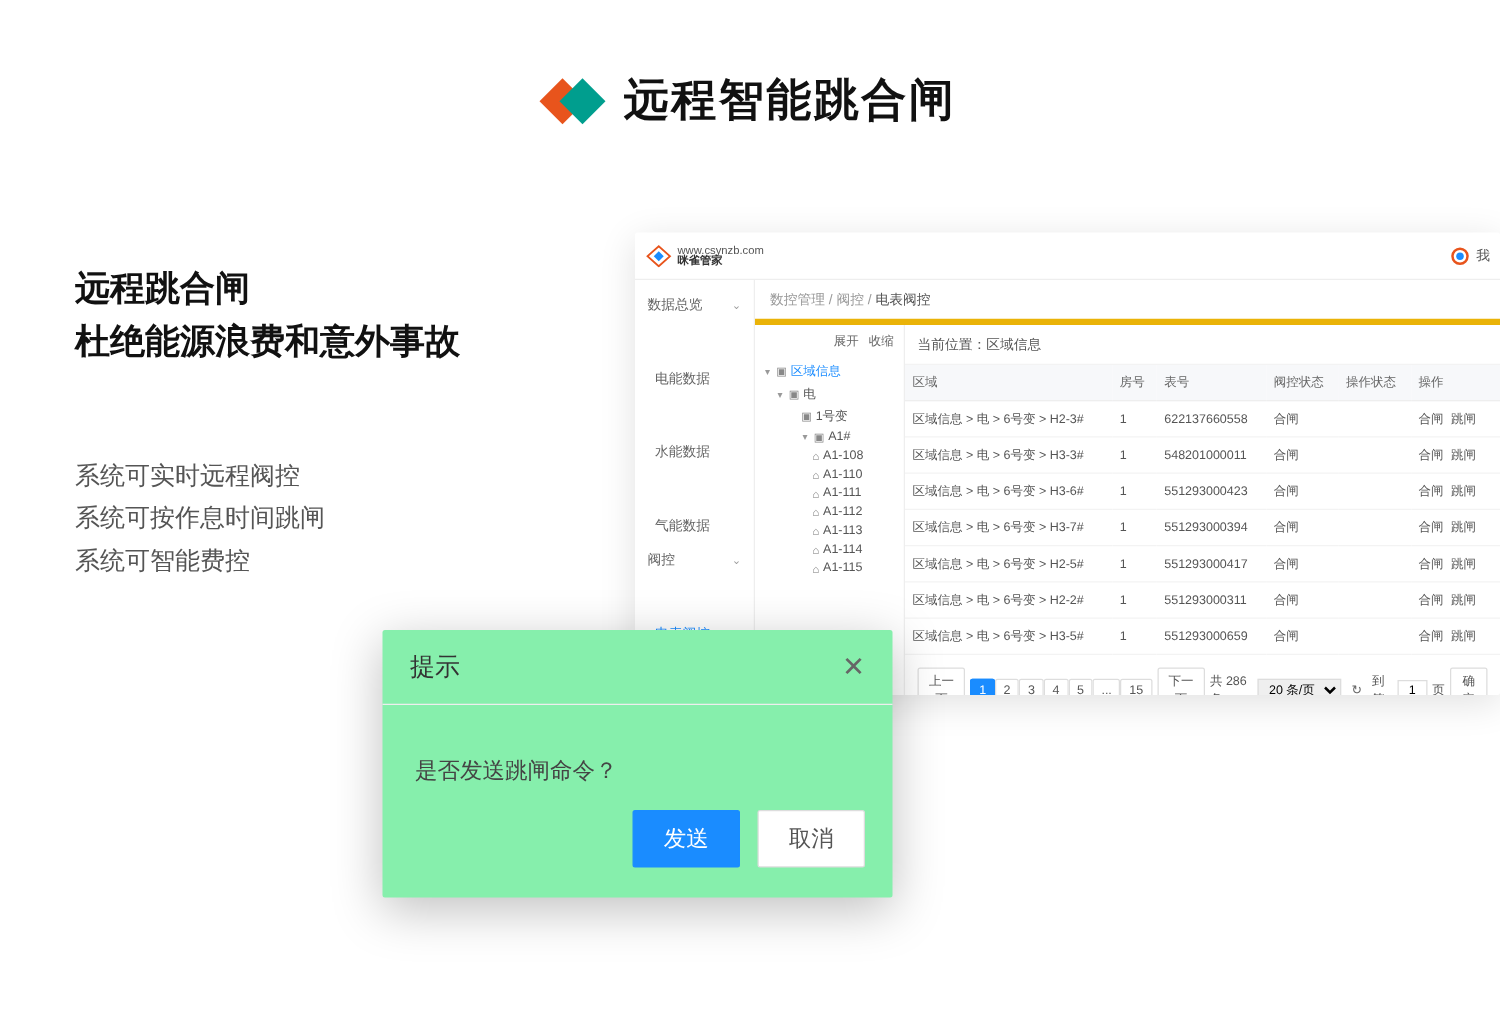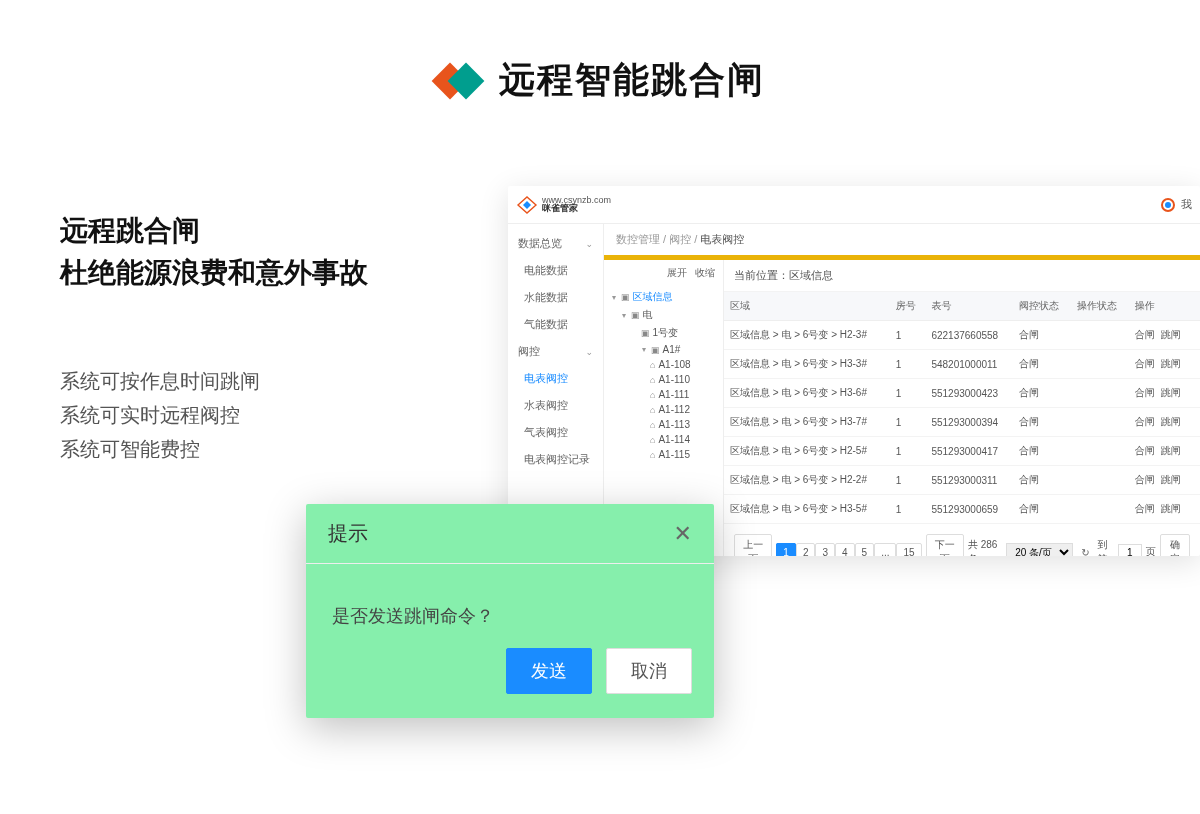--- a/index.html
+++ b/index.html
@@ -32,21 +32,21 @@
 .nav-item.active { color: #1a8cff; border-bottom: 2px solid #1a8cff; }
 .topnav-right { margin-left: auto; display: flex; align-items: center; gap: 6px; color: #555; }
 .avatar-dot { width: 14px; height: 14px; border-radius: 50%; border: 2px solid #e8541c; position: relative; }
 .avatar-dot::after { content: ""; position: absolute; inset: 2px; background: #1a8cff; border-radius: 50%; }
 
 
 .appbody { display: flex; height: calc(100% - 38px); }
 .sidebar { width: 96px; border-right: 1px solid #eee; padding: 6px 0; }
 .side-group { padding: 6px 10px; font-size: 11px; color: #666; display: flex; justify-content: space-between; align-items: center; cursor: pointer; }
 .side-group .chev { font-size: 9px; color: #999; }
-.side-item { padding: 6px 0 6px 16px; font-size: 11px; color: #666; cursor: pointer; }
+.side-item { padding: 6px 0 6px 16px; font-size: 11px; color: #666; cursor: pointer; margin-top: 32px; }
 .side-item.active { color: #1a8cff; }
 
 .maincol { flex: 1; display: flex; flex-direction: column; }
 .crumb { padding: 8px 12px; font-size: 11px; color: #999; border-bottom: 5px solid #eab308; }
 .crumb .last { color: #555; }
 
 .splitrow { display: flex; flex: 1; min-height: 0; }
 
 
 .treepanel { width: 120px; border-right: 1px solid #eee; display: flex; flex-direction: column; }
@@ -98,22 +98,22 @@
     <div class="d1"></div>
       <div class="d2"></div>
   </div>
   <div class="hero-title">远程智能跳合闸</div>
 </div>
 
 <div class="leftcopy">
   <h2>远程跳合闸</h2>
   <h2>杜绝能源浪费和意外事故</h2>
   <div class="features">
+    <div>系统可实时远程阀控</div>
     <div>系统可按作息时间跳闸</div>
-    <div>系统可实时远程阀控</div>
     <div>系统可智能费控</div>
   </div>
 </div>
 
 <div class="app">
   <div class="topnav">
     <div class="logo">
       <div class="logo-mark">
         <svg viewBox="0 0 22 18">
             <path d="M2 9 L11 1 L20 9 L11 17 Z" fill="none" stroke="#e8541c" stroke-width="1.4"></path>

